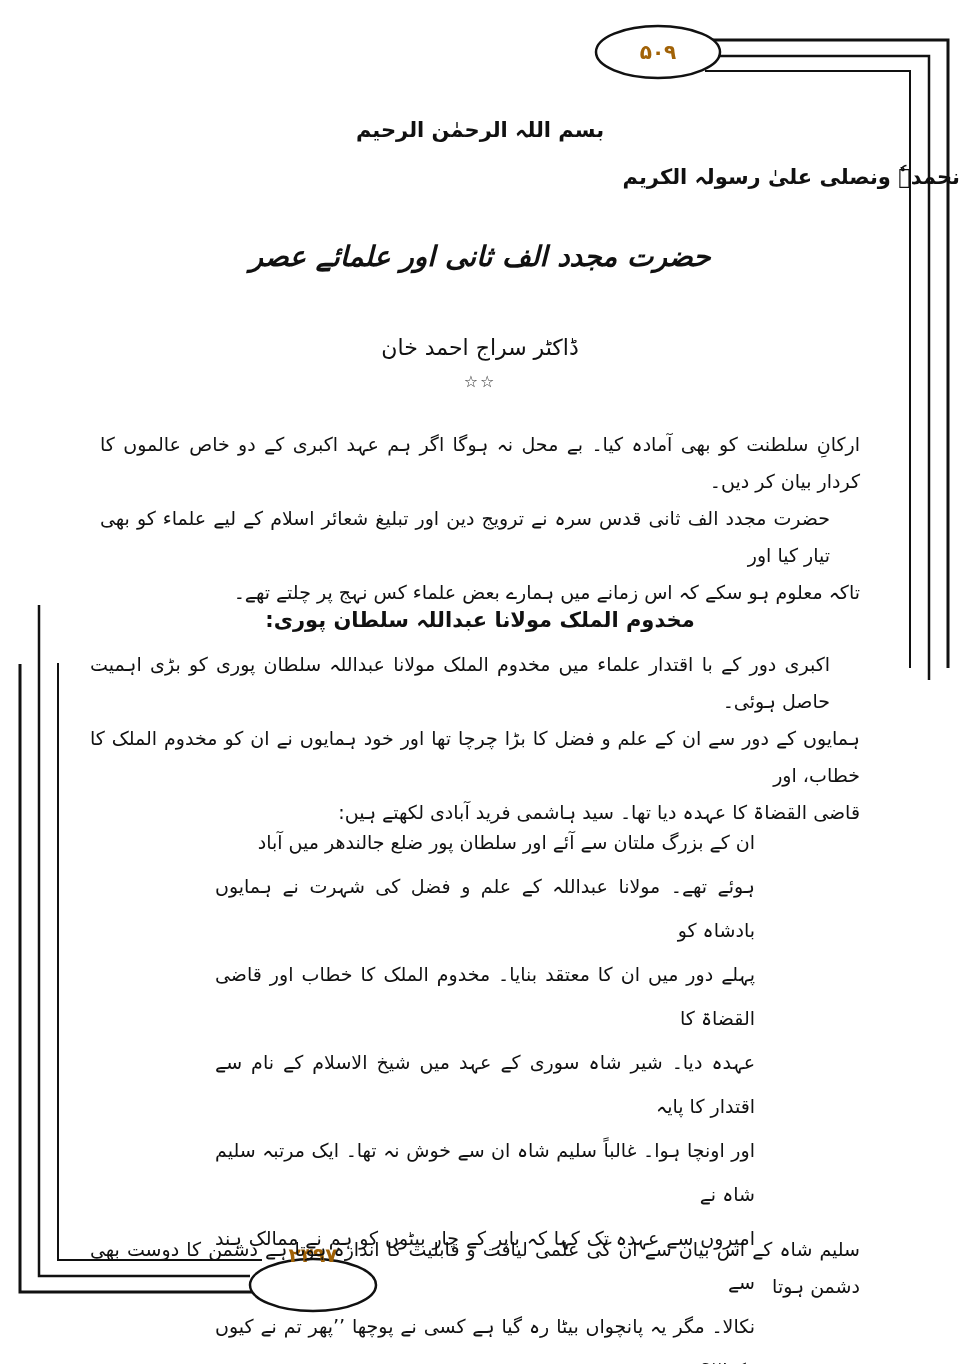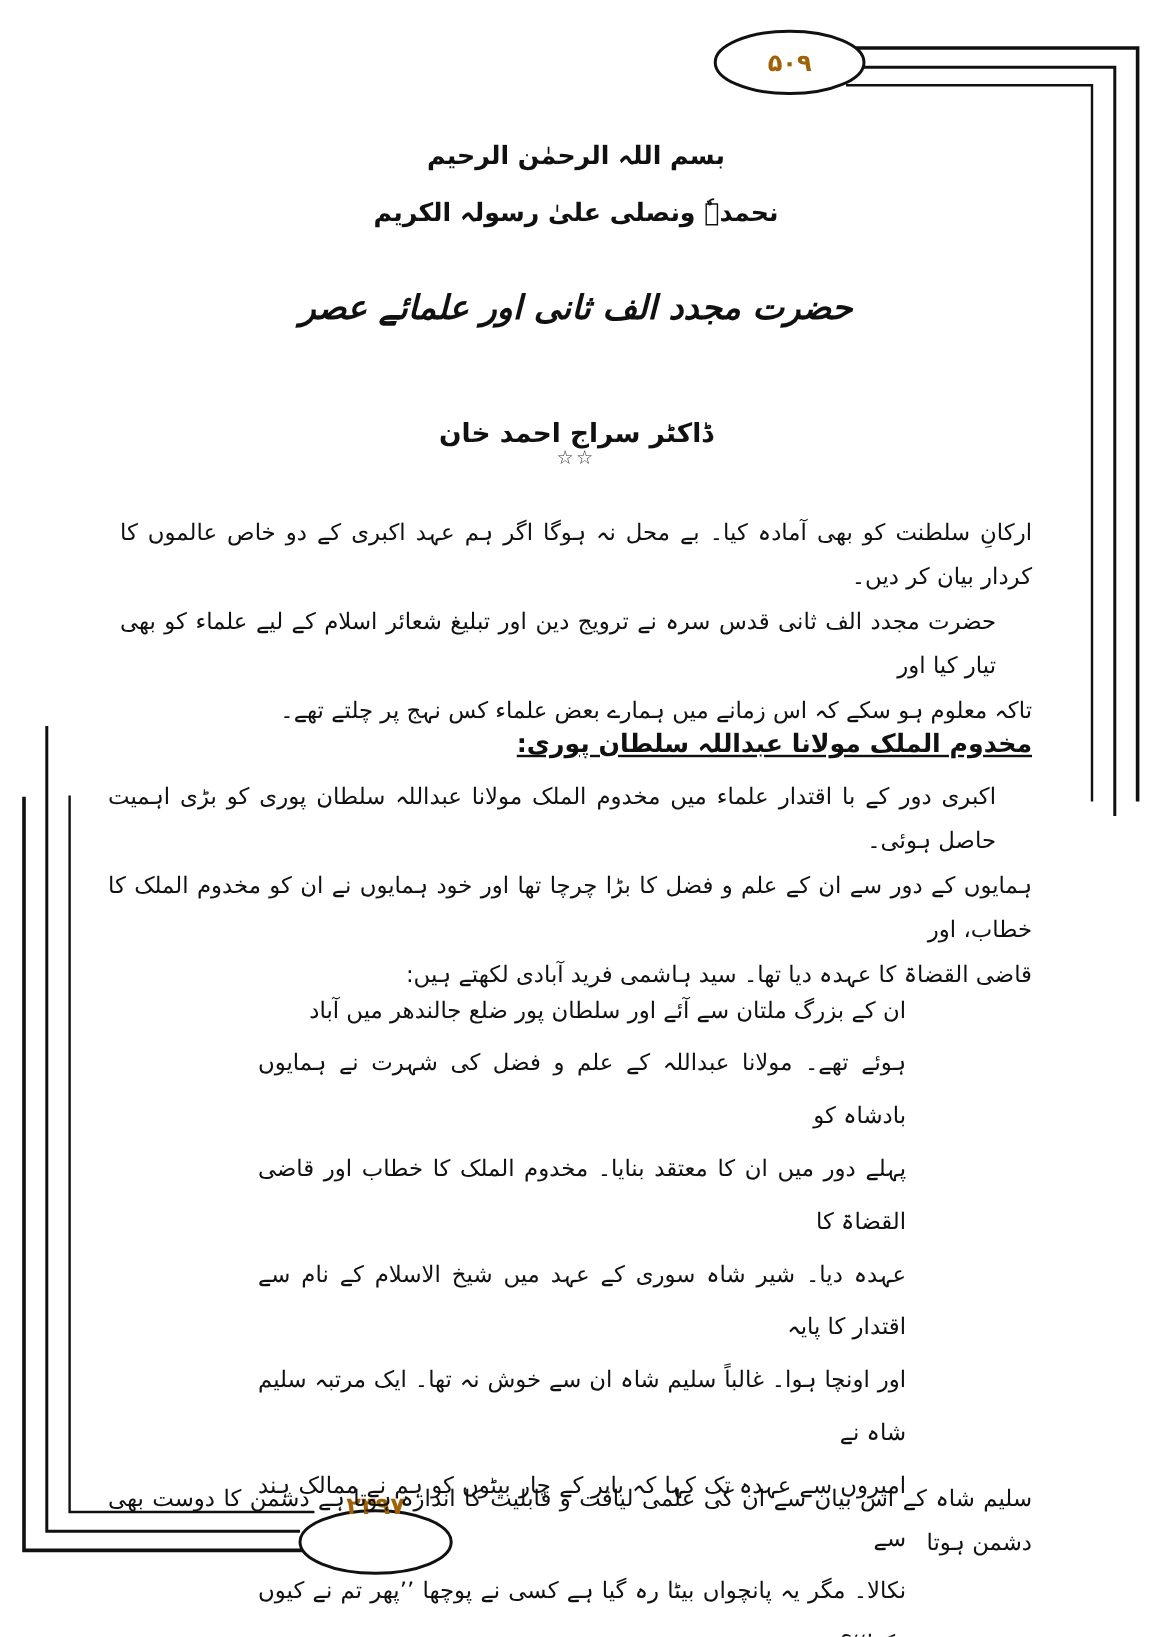--- a/index.html
+++ b/index.html
@@ -7,28 +7,28 @@
            font-family: "DejaVu Sans", sans-serif; color: #111; }
     .frame { position: absolute; left: 0; top: 0; width: 960px; height: 1364px; }
     .page-num { position: absolute; display: flex; align-items: center; justify-content: center;
                 font-family: "DejaVu Sans", sans-serif; font-weight: bold; font-size: 20px;
                 color: #a16207; direction: rtl; }
     .page-num.top { left: 595px; top: 24px; width: 126px; height: 56px; }
     .page-num.bottom { left: 250px; top: 1228px; width: 126px; height: 54px; }
     .rtl { direction: rtl; unicode-bidi: embed; font-family: "DejaVu Sans", sans-serif; }
     .center { position: absolute; left: 0; width: 960px; text-align: center; }
     .bismillah { top: 118px; font-size: 21px; font-weight: bold; }
-    .nahmaduhu { top: 165px; font-size: 21px; font-weight: bold; }
+    .nahmaduhu { top: 165px; font-size: 21px; font-weight: bold; text-align: right; }
     .title { top: 240px; font-size: 28px; font-weight: bold; font-style: italic; letter-spacing: 0; }
-    .author { top: 349px; font-size: 22px; font-weight: bold; }
+    .author { top: 335px; font-size: 22px; font-weight: normal; }
     .stars { top: 372px; font-size: 16px; color: #333; letter-spacing: 2px; }
     .para { position: absolute; font-size: 19px; line-height: 37px; text-align: justify; text-align-last: right; }
     .p1 { left: 100px; width: 760px; top: 426px; }
     .p1 .first { padding-right: 30px; }
-    .heading { position: absolute; left: 100px; width: 760px; top: 608px; font-size: 21px; font-weight: bold; text-align: right; text-decoration: underline; }
+    .heading { position: absolute; left: 100px; width: 760px; top: 608px; font-size: 21px; font-weight: bold; text-align: center; }
     .p2 { left: 90px; width: 770px; top: 646px; }
     .p2 .first { padding-right: 30px; }
     .quote { position: absolute; left: 215px; width: 540px; top: 820px; font-size: 19px; line-height: 44px; text-align: justify; text-align-last: right; }
     .p3 { left: 90px; width: 770px; top: 1186px; margin-top: 45px; }
     .line { display: block; }
   </style>
 </head>
 <body>
 
 <svg class="frame" viewBox="0 0 960 1364" xmlns="http://www.w3.org/2000/svg">

